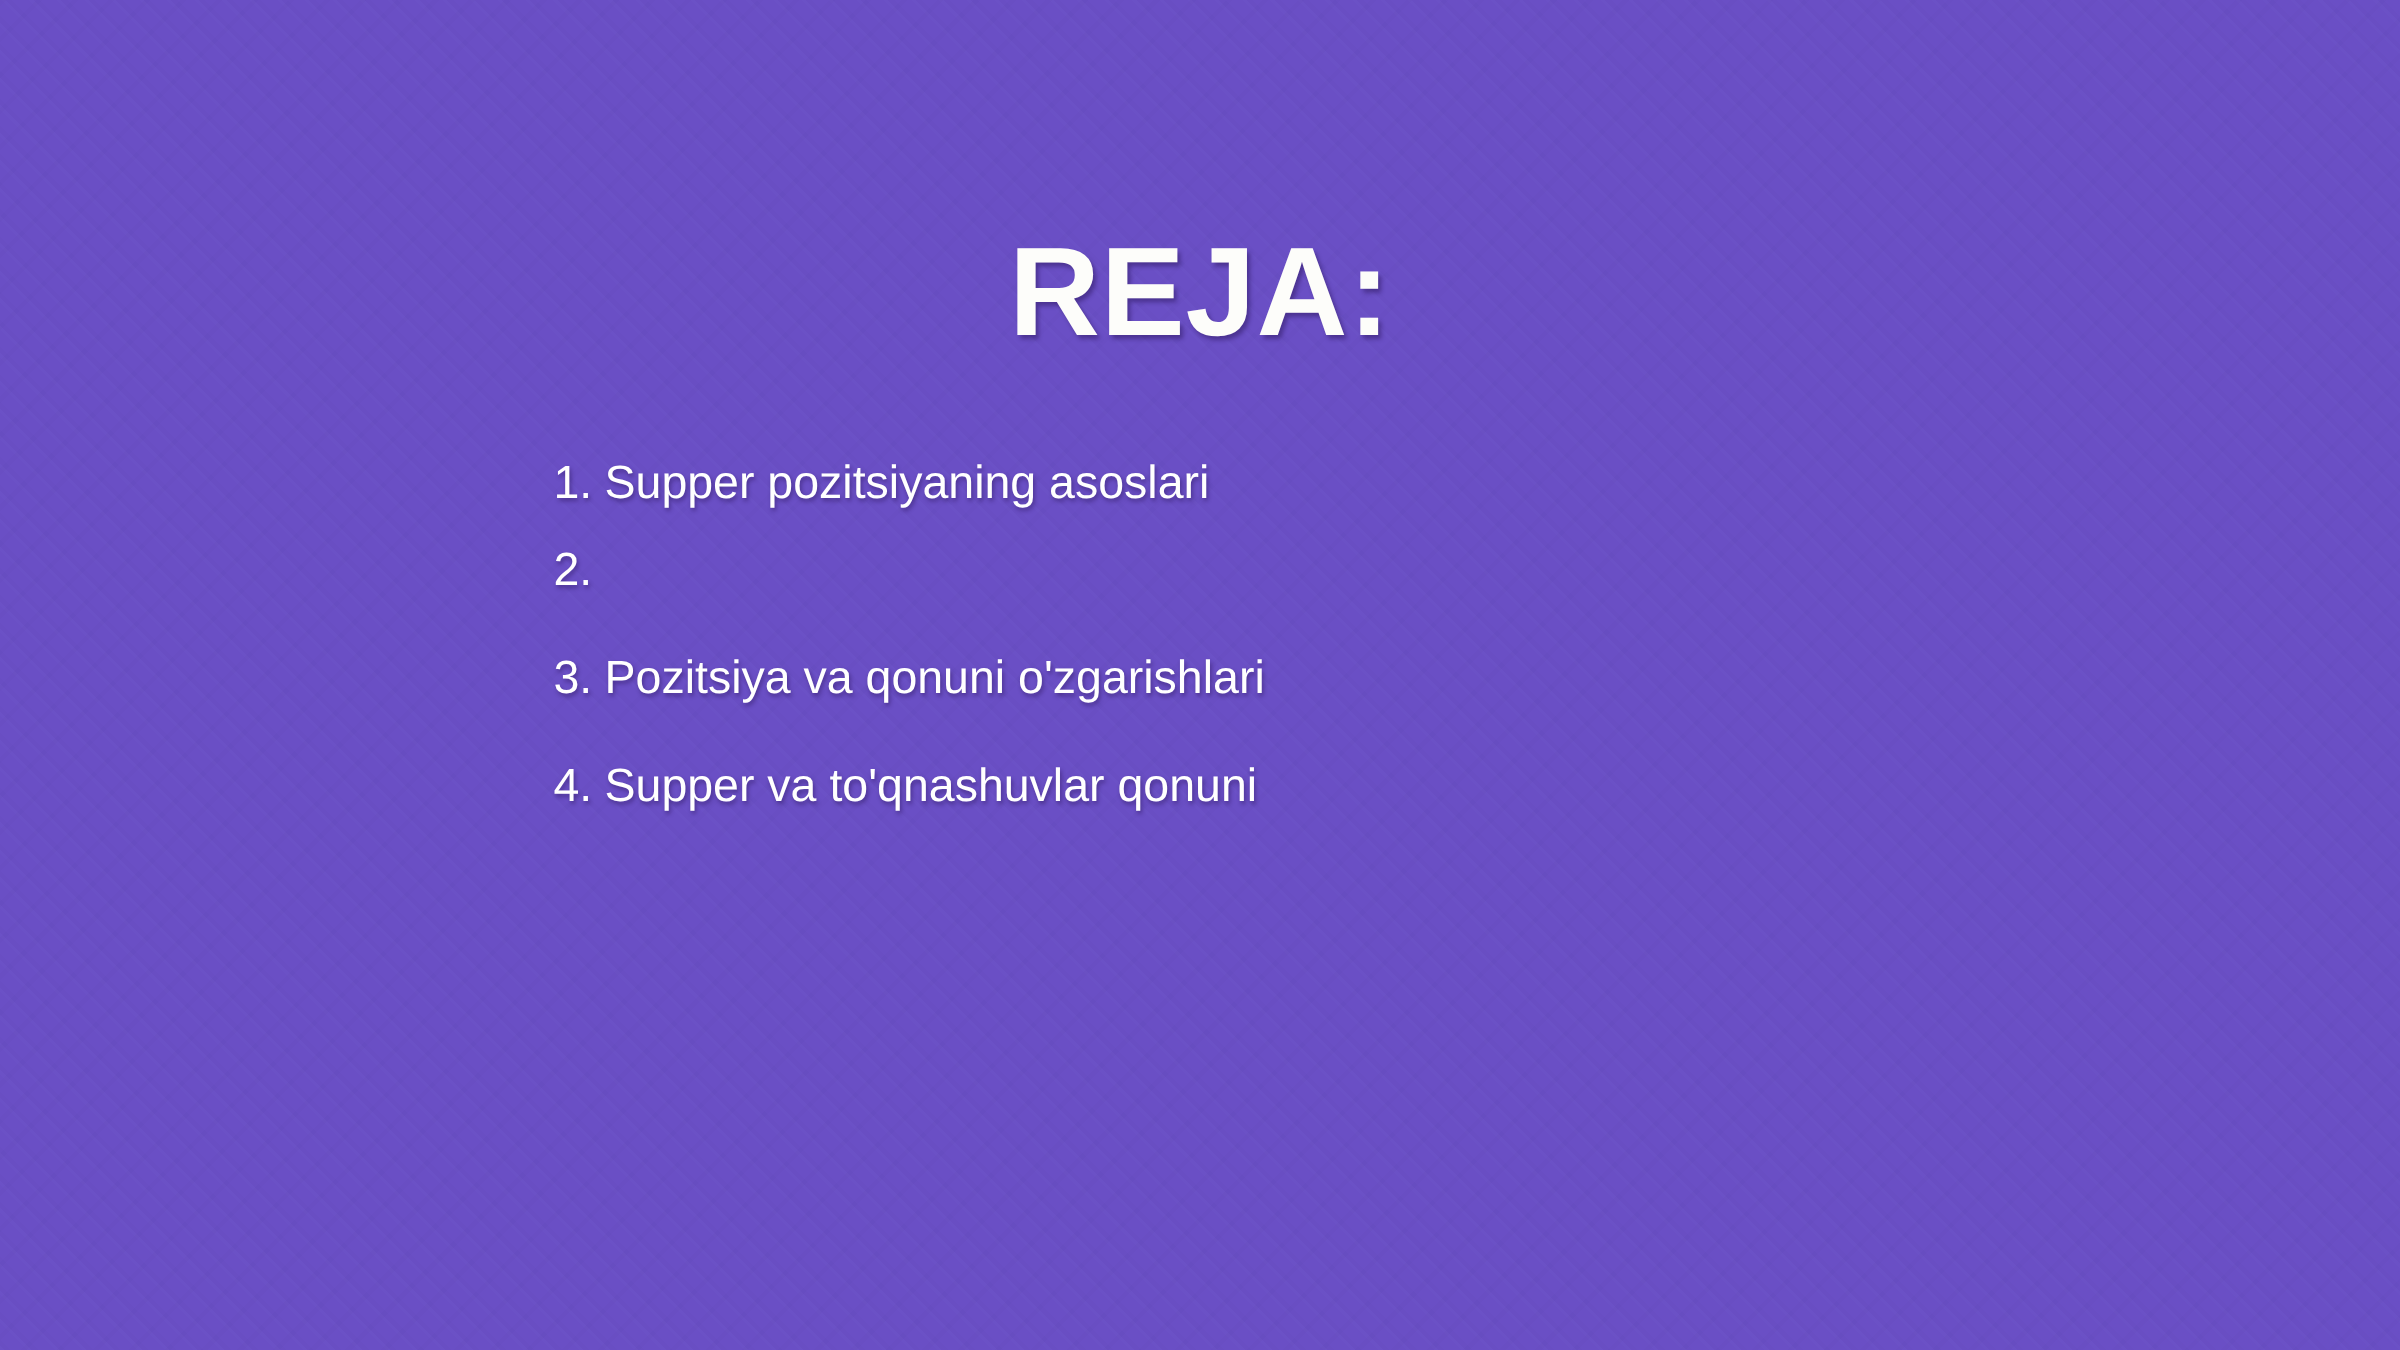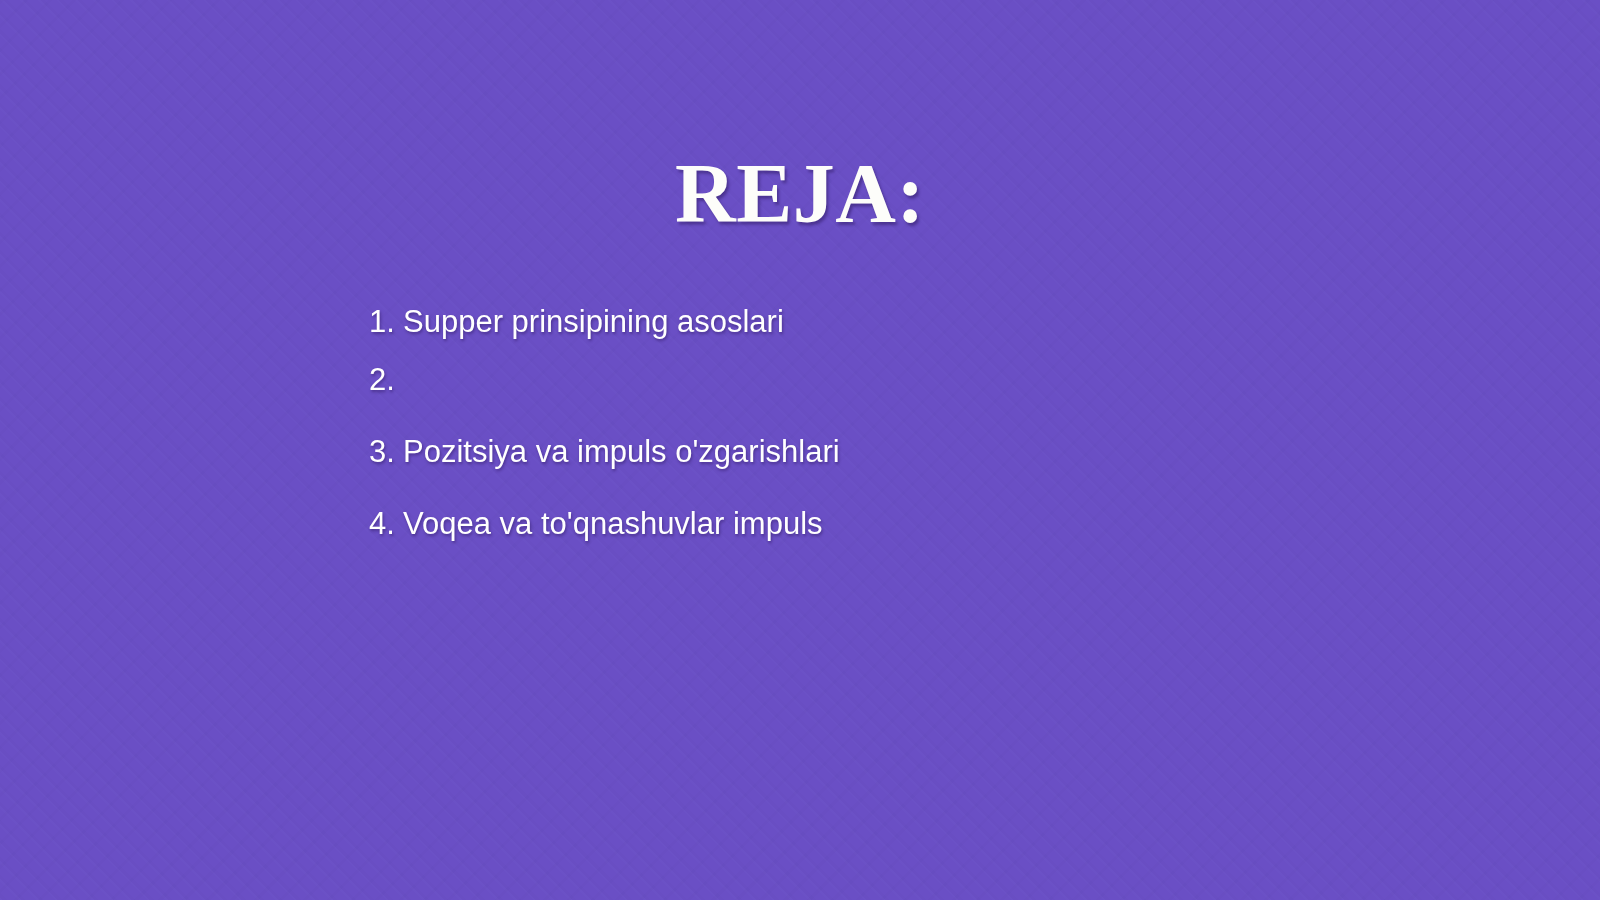--- a/index.html
+++ b/index.html
@@ -49,21 +49,20 @@
     right: 0;
     top: 96px;
     text-align: center;
     font-size: 84px;
     font-weight: bold;
     line-height: 1.0;
     letter-spacing: 0.5px;
     color: #fdfdfa;
     text-shadow: 2px 3px 3px rgba(30,10,70,0.40);
     white-space: nowrap;
-    font-family: Liberation Serif, serif;
   }
 
   .plan-list {
     position: absolute;
     left: 369px;
     top: 306px;
     margin: 0;
     padding: 0;
     list-style: none;
     width: 900px;
@@ -99,32 +98,32 @@
 <div class="slide">
 
   <div class="slide-texture"></div>
 
   <h1 class="slide-title">REJA:</h1>
 
   <ul class="plan-list">
 
     <li class="plan-item gap-1">
       <span class="plan-number">1.</span>
-      <span class="plan-text">Supper prinsipining asoslari</span>
+      <span class="plan-text">Supper pozitsiyaning asoslari</span>
     </li>
 
     <li class="plan-item gap-2">
       <span class="plan-number">2.</span>
     </li>
 
     <li class="plan-item gap-3">
       <span class="plan-number">3.</span>
-      <span class="plan-text">Pozitsiya va impuls o'zgarishlari</span>
+      <span class="plan-text">Pozitsiya va qonuni o'zgarishlari</span>
     </li>
 
     <li class="plan-item gap-4">
       <span class="plan-number">4.</span>
-      <span class="plan-text">Voqea va to'qnashuvlar impuls</span>
+      <span class="plan-text">Supper va to'qnashuvlar qonuni</span>
     </li>
 
   </ul>
 
 </div>
 
 </body></html>

